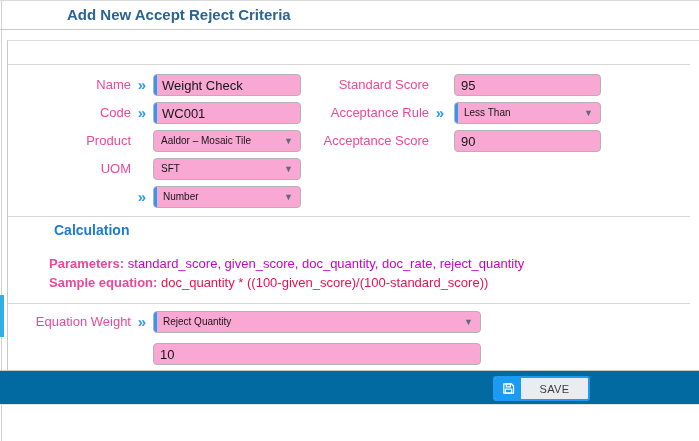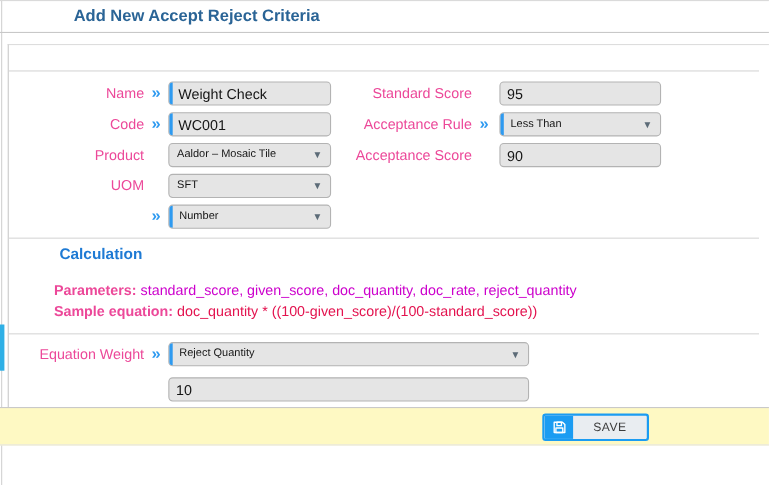--- a/index.html
+++ b/index.html
@@ -18,21 +18,21 @@
   .h-info{left:46px;top:3px;}
   .h-calc{left:46px;top:180px;}
   .divider{position:absolute;left:0;right:9px;height:1px;background:#d6d6d6;}
   .d1{top:23px;} .d2{top:175px;} .d3{top:262px;}
   
   .flabel{position:absolute;height:22px;line-height:22px;text-align:right;color:#ec4899;font-size:13px;white-space:nowrap;}
   .lcol{left:0;width:123px;}
   .rcol{left:280px;width:141px;}
   .req{position:absolute;width:16px;height:22px;line-height:21px;text-align:center;color:#2e9af0;font-weight:bold;font-size:15px;}
   
-  .fbox{position:absolute;height:22px;border:1px solid #b3b3b3;border-radius:4px;background:#e5e5e5;box-sizing:border-box;}
+  .fbox{position:absolute;height:22px;border:1px solid #b3b3b3;border-radius:4px;background:#f9a8d4;box-sizing:border-box;}
   .fbox.reqd::before{content:"";position:absolute;left:0;top:0;bottom:0;width:3px;background:#2e9af0;border-radius:3px 0 0 3px;}
   .fbox input{position:absolute;left:6px;right:4px;top:0;height:20px;border:none;outline:none;background:transparent;
     font-family:"Liberation Sans","DejaVu Sans",sans-serif;font-size:13px;color:#151515;padding:0;width:calc(100% - 12px);}
   .fbox.reqd input{left:8px;width:calc(100% - 14px);}
   .selectbox{cursor:default;}
   .selectbox .val{position:absolute;left:7px;top:0;line-height:20px;font-size:10px;color:#151515;white-space:nowrap;}
   .selectbox.reqd .val{left:9px;}
   .selectbox .arrow{position:absolute;right:7px;top:1px;line-height:19px;font-size:9px;color:#5c6b77;}
   
   .r1{top:33px;} .r2{top:61px;} .r3{top:89px;} .r4{top:117px;} .r5{top:145px;}
@@ -41,21 +41,21 @@
   .r-eq{top:270px;} .r-rq{top:302px;}
   
   .calcline{position:absolute;left:41px;height:16px;line-height:16px;font-size:13px;white-space:nowrap;}
   .p-line{top:215px;} .s-line{top:234px;}
   .calcline b{color:#ec4899;}
   .params{color:#cc00cc;}
   .equation{color:#e3134f;}
   
   .cyanbar{position:absolute;left:0;top:295px;width:4px;height:42px;background:#2fb0e6;z-index:4;}
   
-  .footer{position:absolute;left:0;top:370px;right:0;height:35px;background:#fef9c3;border-top:1px solid #c9c9c9;border-bottom:1px solid #e3e3e3;box-sizing:border-box;z-index:2;}
+  .footer{position:absolute;left:0;top:370px;right:0;height:35px;background:#0369a1;border-top:1px solid #c9c9c9;border-bottom:1px solid #e3e3e3;box-sizing:border-box;z-index:2;}
   .savebtn{position:absolute;left:493px;top:5px;width:97px;height:25px;border:2px solid #1b9cf2;border-radius:3px;box-sizing:border-box;display:flex;align-items:stretch;padding:0;background:#e9edf1;cursor:pointer;overflow:hidden;}
   .savebtn .iconseg{width:26px;background:#1b9cf2;display:flex;align-items:center;justify-content:center;flex:0 0 auto;}
   .savebtn .labelseg{flex:1;display:flex;align-items:center;justify-content:center;font-size:11px;letter-spacing:0.4px;color:#3c3c3c;font-family:"Liberation Sans","DejaVu Sans",sans-serif;}
 </style>
 </head>
 <body>
 
 <div class="window">
   <div class="outer-left"></div>
 

